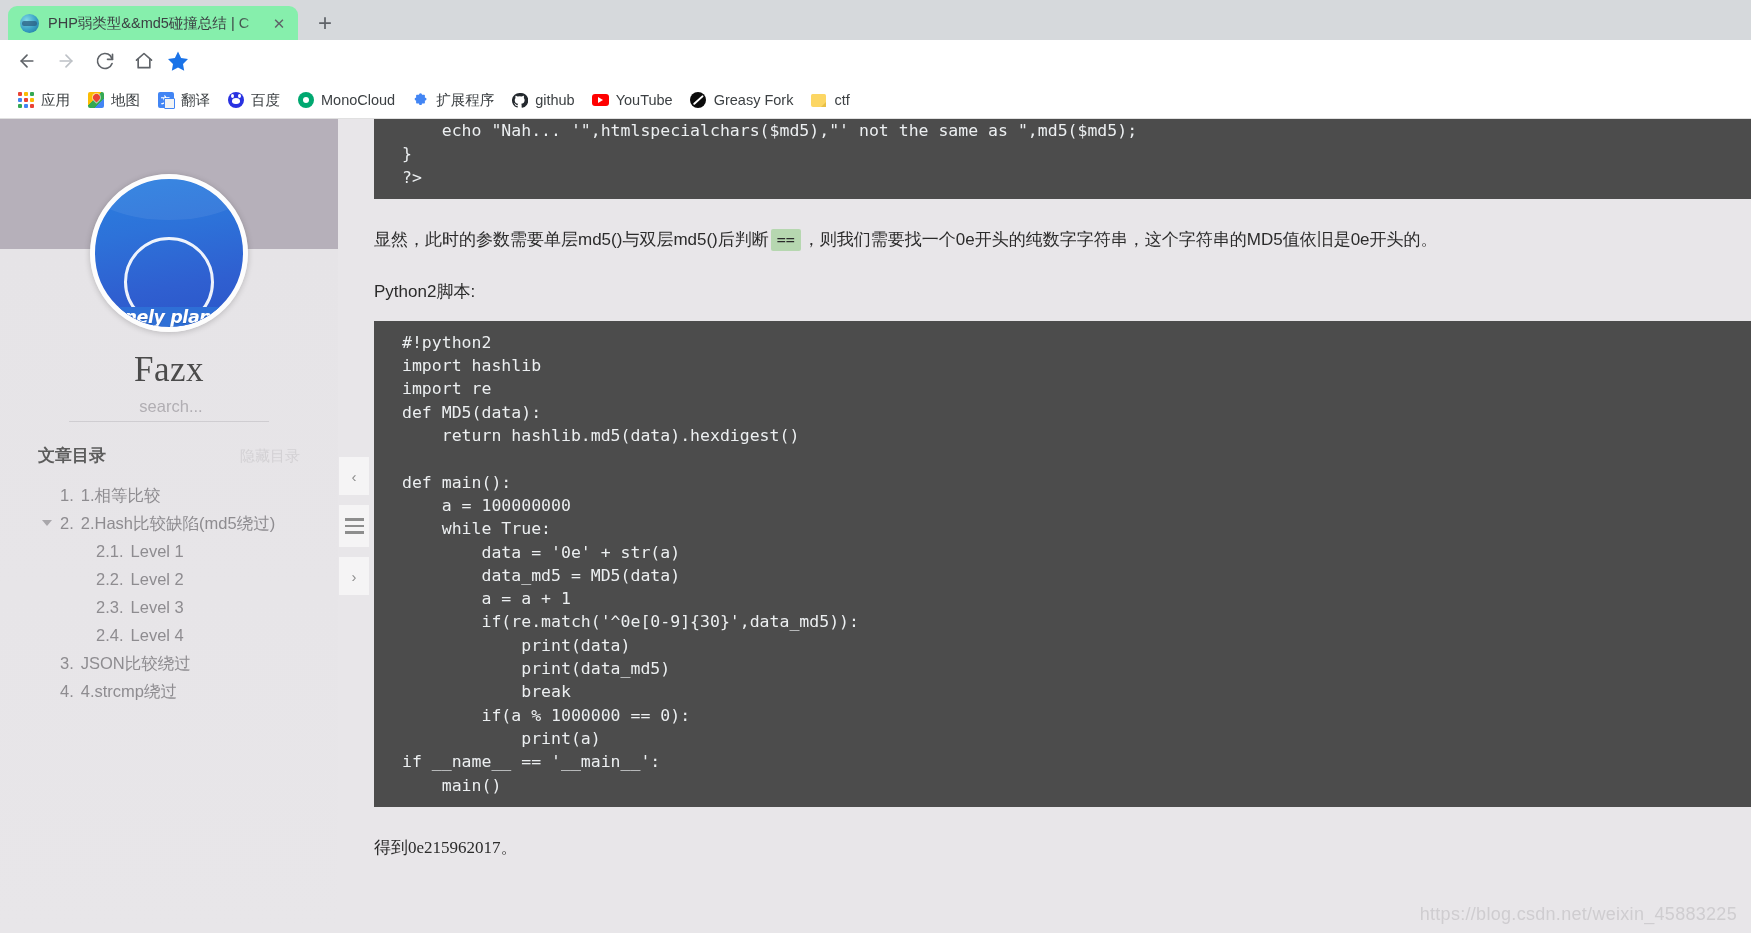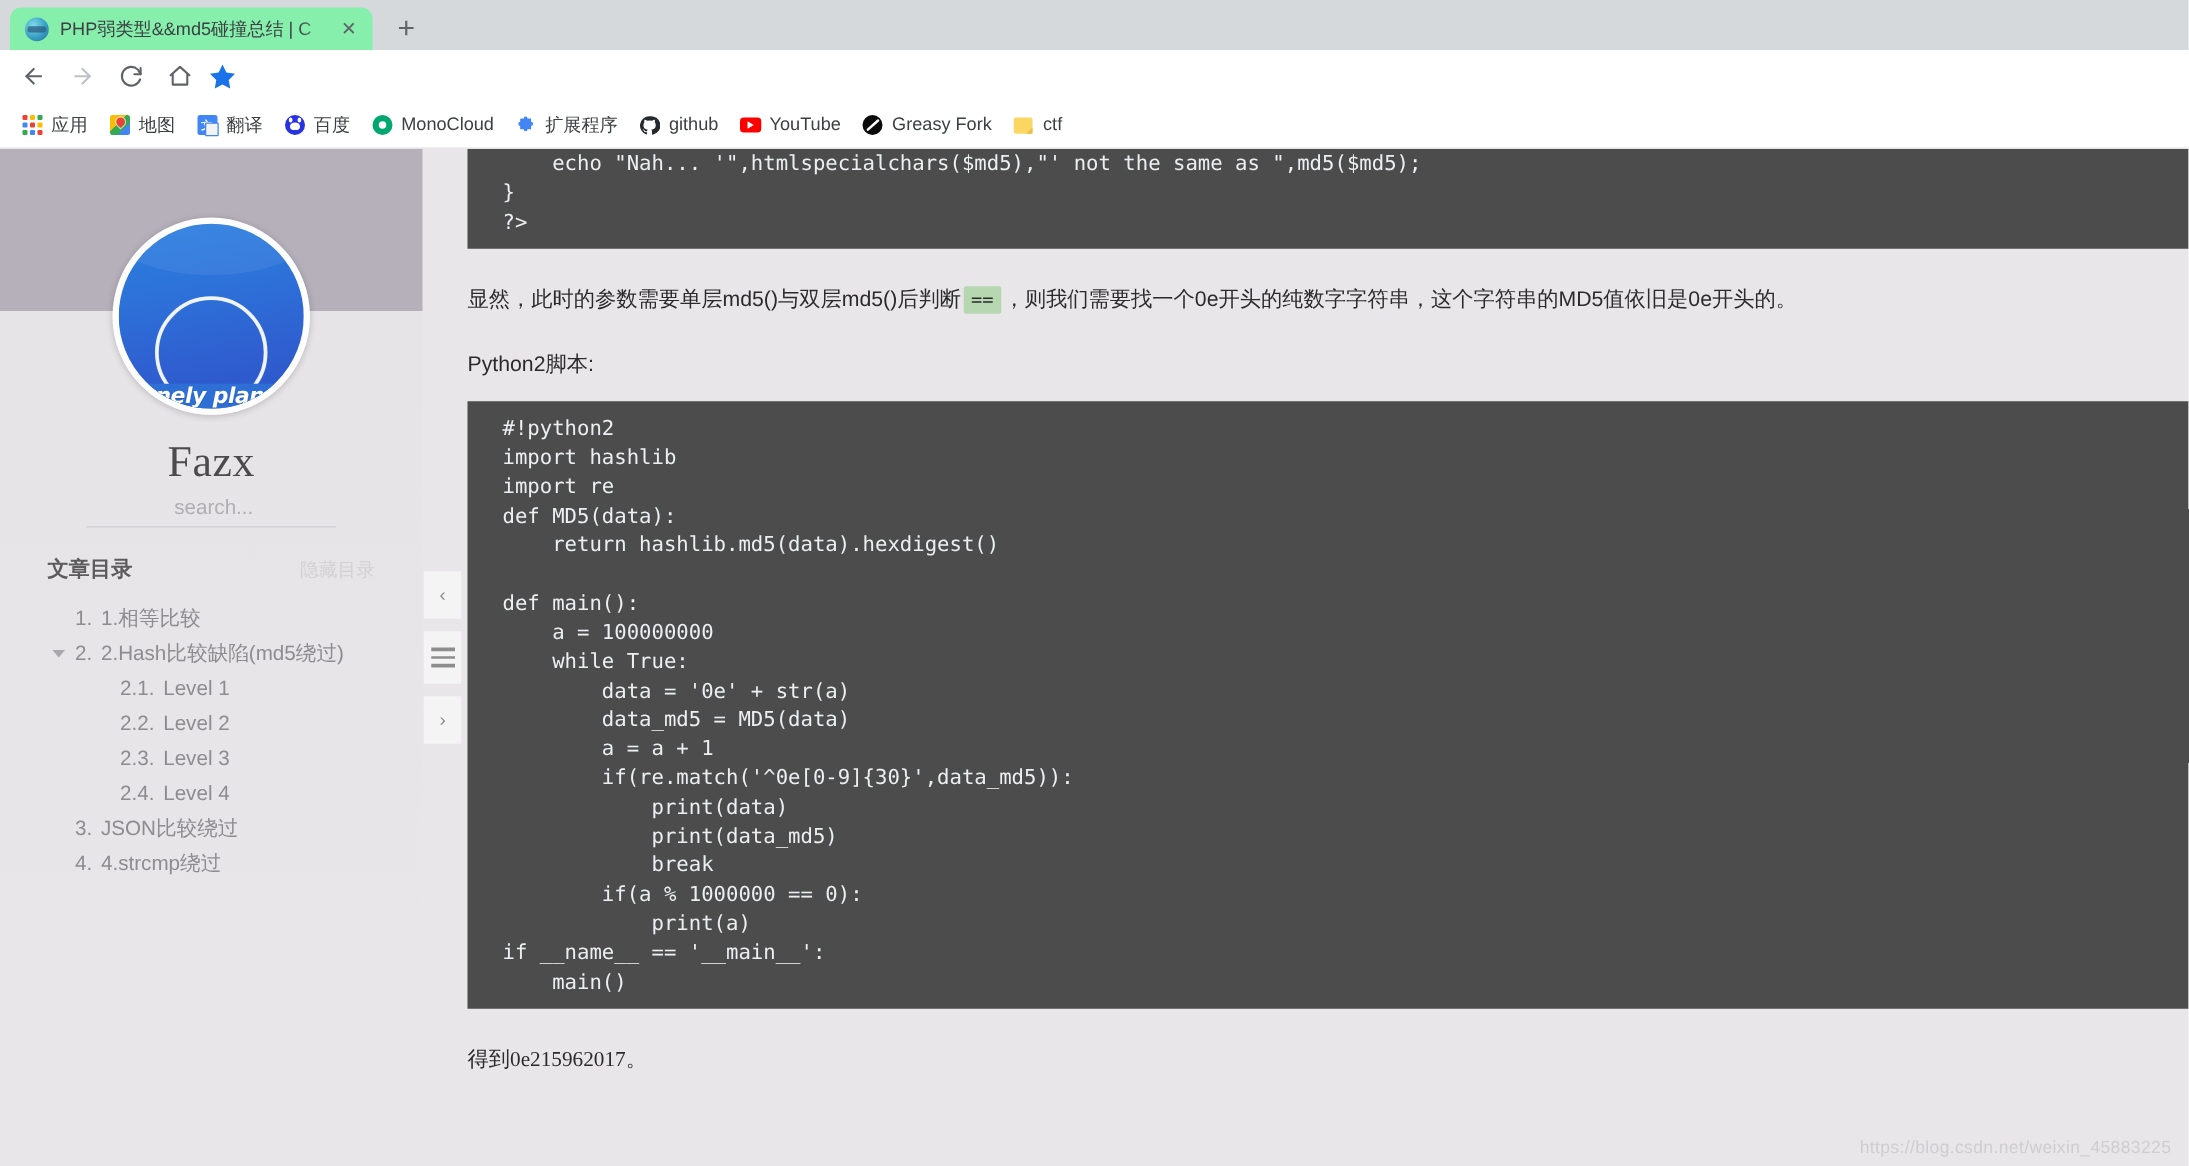--- a/index.html
+++ b/index.html
@@ -549,21 +549,21 @@
     font-family: "DejaVu Sans Mono", monospace;
     font-size: 15px;
     padding: 2px 6px;
     border-radius: 2px;
     margin: 0 2px;
   }
   .watermark {
     position: absolute;
     right: 14px;
     bottom: 8px;
-    font-size: 14px;
+    font-size: 18px;
     color: #cfcdd0;
     letter-spacing: .3px;
     white-space: nowrap;
   }
 </style>
 </head>
 <body>
 
 <div class="browser">
 

